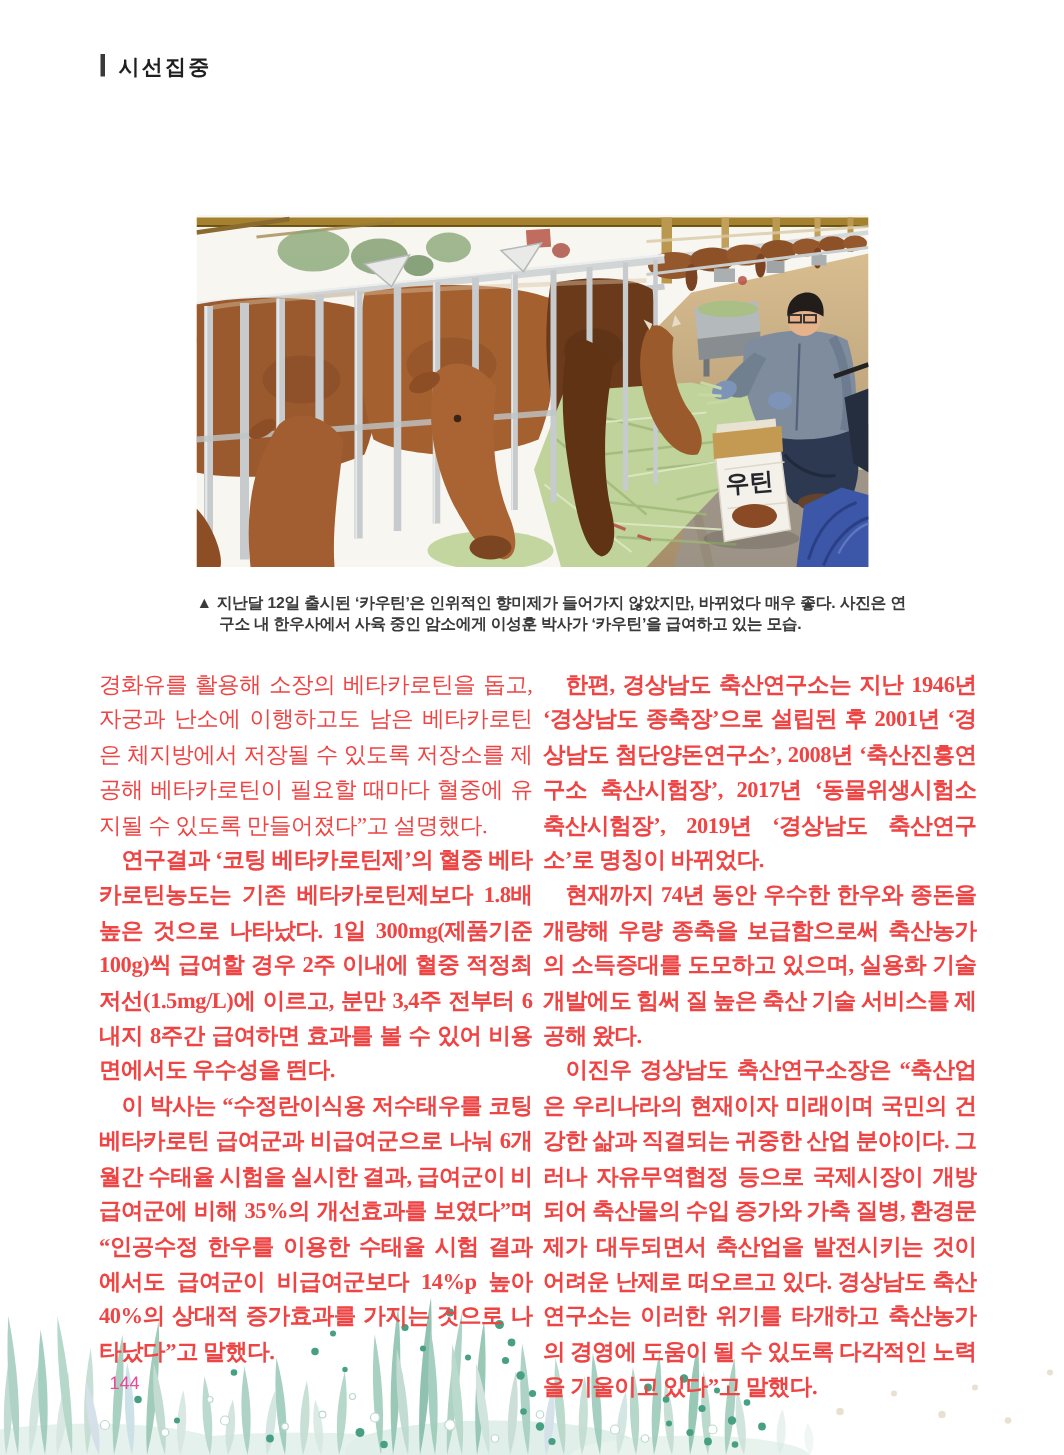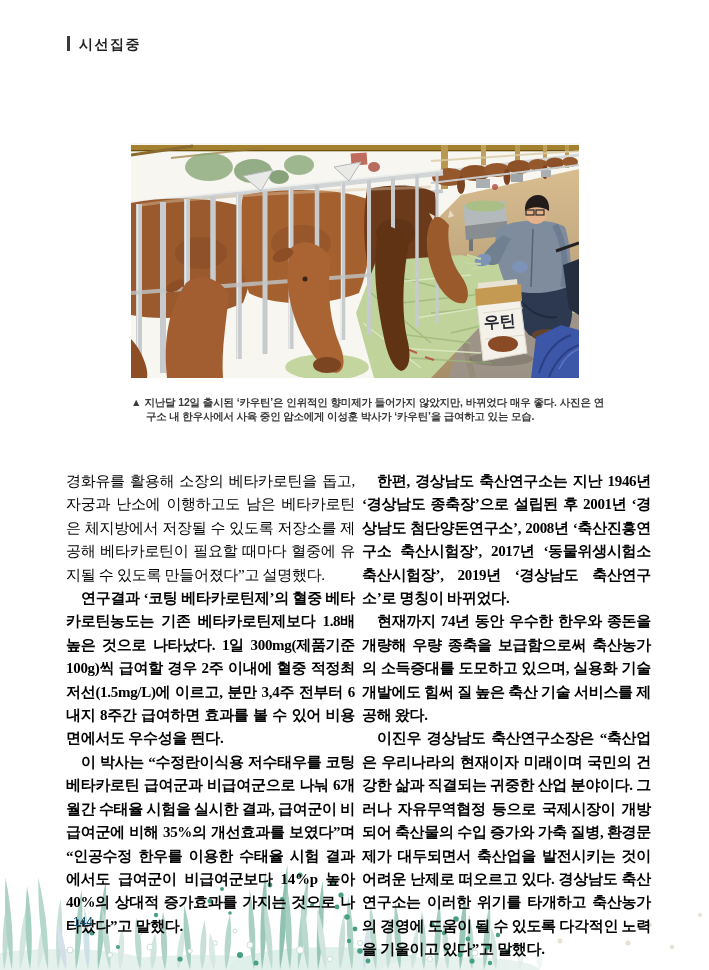--- a/index.html
+++ b/index.html
@@ -17,31 +17,31 @@
   .photo-frame svg{display:block;}
   .caption{
     position:absolute;left:131px;top:384px;width:458px;z-index:2;
     font-family:"Liberation Sans","DejaVu Sans",sans-serif;
     font-size:10.5px;line-height:14.5px;color:#3a3a3a;font-weight:bold;
     letter-spacing:-0.2px;text-align:justify;
     padding-left:15px;text-indent:-15px;
   }
   .col{
     position:absolute;top:446px;width:289px;z-index:2;
-    font-size:15px;line-height:23.4px;color:#000000;
-    text-align:justify;letter-spacing:-0.3px;margin-top:24px;
+    font-size:15px;line-height:23.4px;color:#ef4444;
+    text-align:justify;letter-spacing:-0.3px;
   }
   .col p{margin:0;}
   .col p.indent{text-indent:15px;font-weight:bold;}
   .col-left{left:66px;}
   .col-right{left:362px;}
   .page-number{
     position:absolute;left:73px;top:915px;z-index:3;
     font-family:"Liberation Sans","DejaVu Sans",sans-serif;
-    font-size:12px;color:#0c4a6e;
+    font-size:12px;color:#ec4899;
   }
   .deco{position:absolute;left:0;bottom:0;width:709px;height:115px;z-index:1;}
 </style>
 </head>
 <body>
 
 <div class="header">
   <div class="bar"></div>
   <div class="label">시선집중</div>
 </div>

